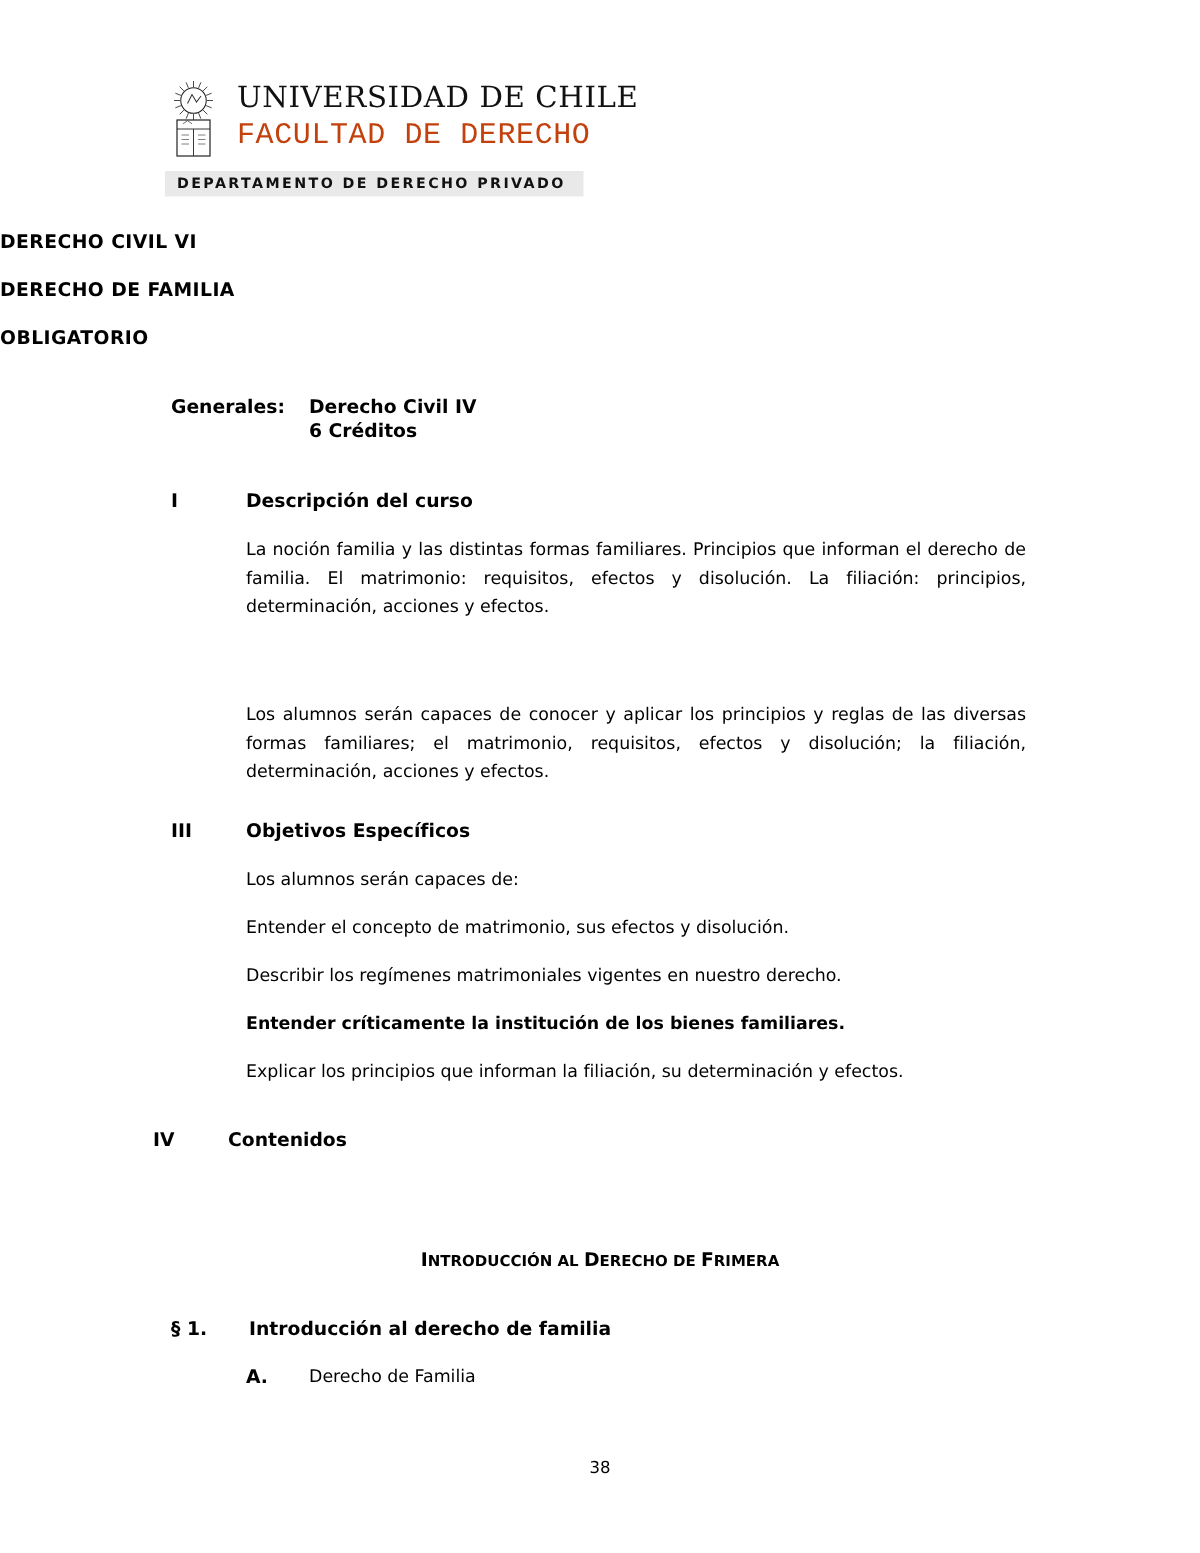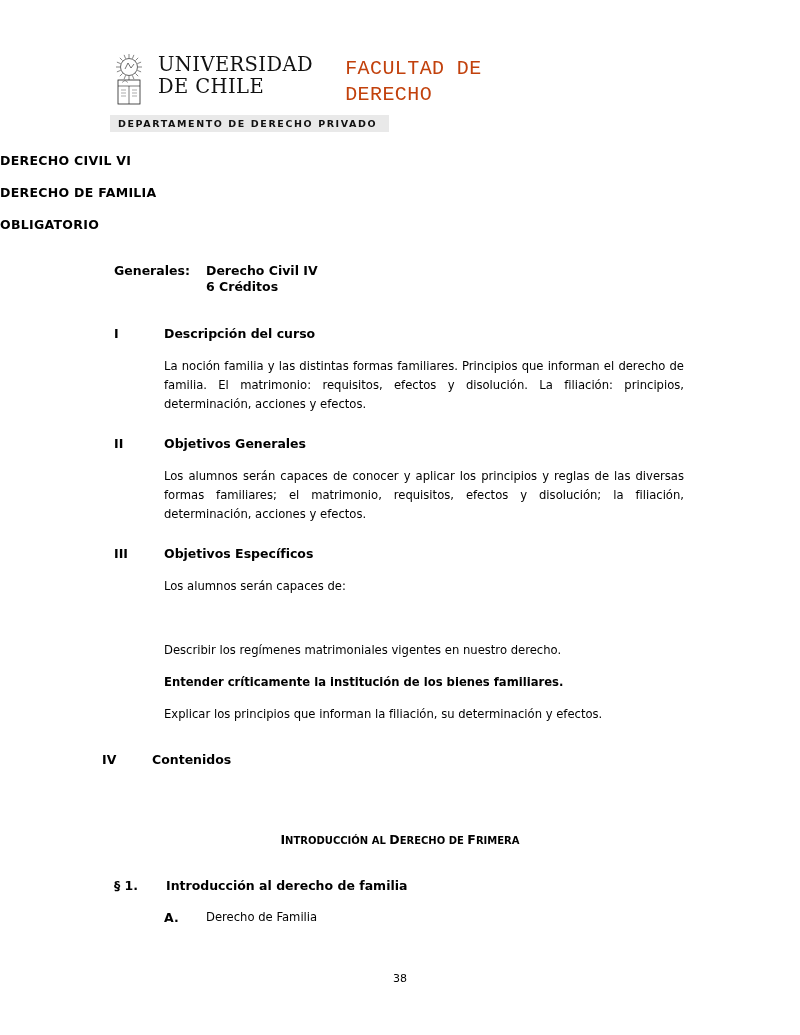--- a/index.html
+++ b/index.html
@@ -37,21 +37,21 @@
   .crest {
     width: 38px;
     height: 55px;
     flex: 0 0 38px;
     margin-right: 10px;
     position: relative;
   }
   .crest svg { display: block; }
   .uni-names {
     display: flex;
-    flex-direction: row;
+    flex-direction: column;
     justify-content: center;
     padding-top: 2px;
   }
   .uni-line1 {
     font-family: "DejaVu Serif", serif;
     font-size: 19.5px;
     letter-spacing: 0.4px;
     line-height: 22px;
     color: #111;
   }
@@ -251,31 +251,28 @@
     <span class="label">Generales:</span><span>Derecho Civil IV</span>
     <span class="val2">6 Créditos</span>
   </div>
 
   <div class="section-head" style="left:114px; top:326px; width:560px;">
     <span class="num">I</span>
     <span class="ttl">Descripción del curso</span>
   </div>
   <div class="para" style="top:357px;">La noción familia y las distintas formas familiares. Principios que informan el derecho de familia. El matrimonio: requisitos, efectos y disolución. La filiación: principios, determinación, acciones y efectos.</div>
 
-  <div class="section-head" style="left:114px; top:436px; width:560px;">
-    <span class="num">II</span>
-    <span class="ttl">Objetivos Generales</span>
-  </div>
   <div class="para" style="top:467px;">Los alumnos serán capaces de conocer y aplicar los principios y reglas de las diversas formas familiares; el matrimonio, requisitos, efectos y disolución; la filiación, determinación, acciones y efectos.</div>
 
   <div class="section-head" style="left:114px; top:546px; width:560px;">
     <span class="num">III</span>
     <span class="ttl">Objetivos Específicos</span>
   </div>
   <div class="para-left" style="top:577px;">Los alumnos serán capaces de:</div>
+  <div class="para-left" style="top:609px;">Entender el concepto de matrimonio, sus efectos y disolución.</div>
   <div class="para-left" style="top:641px;">Describir los regímenes matrimoniales vigentes en nuestro derecho.</div>
   <div class="para-left" style="top:673px;font-weight:bold;">Entender críticamente la institución de los bienes familiares.</div>
   <div class="para-left" style="top:705px;">Explicar los principios que informan la filiación, su determinación y efectos.</div>
 
   <div class="section-head" style="left:102px; top:752px; width:560px;">
     <span class="num">IV</span>
     <span class="ttl">Contenidos</span>
   </div>
 
   <div class="part-head smallcaps-sm" style="top:832px;">

